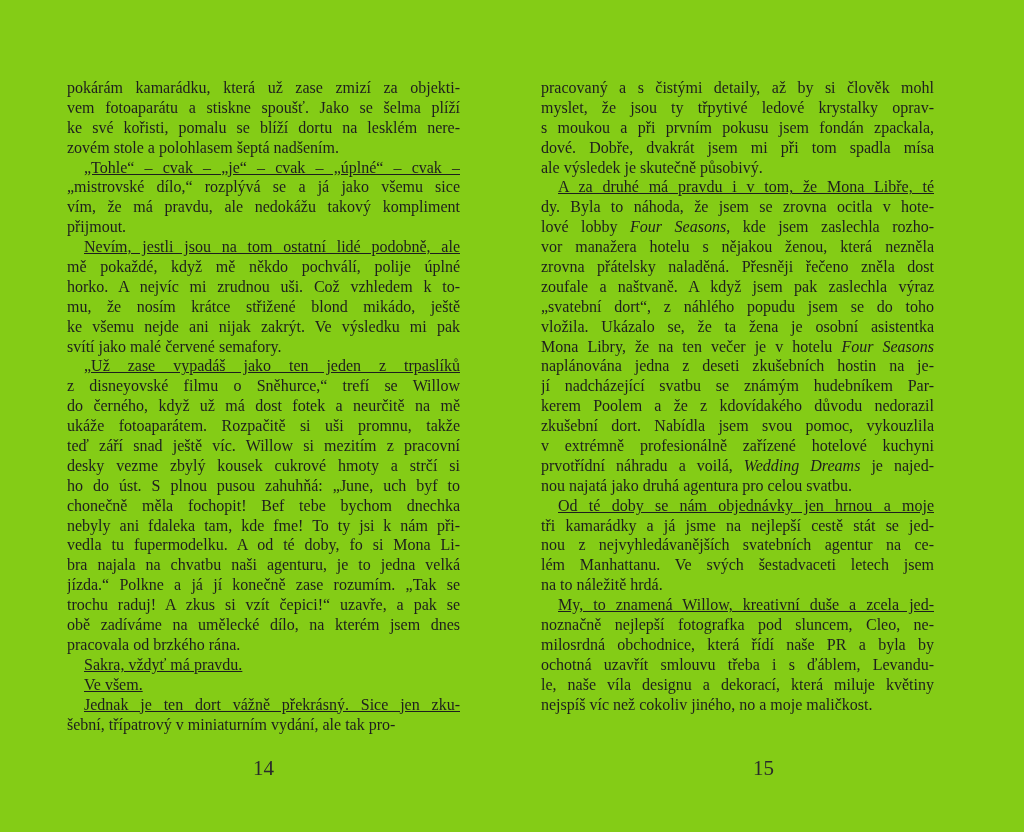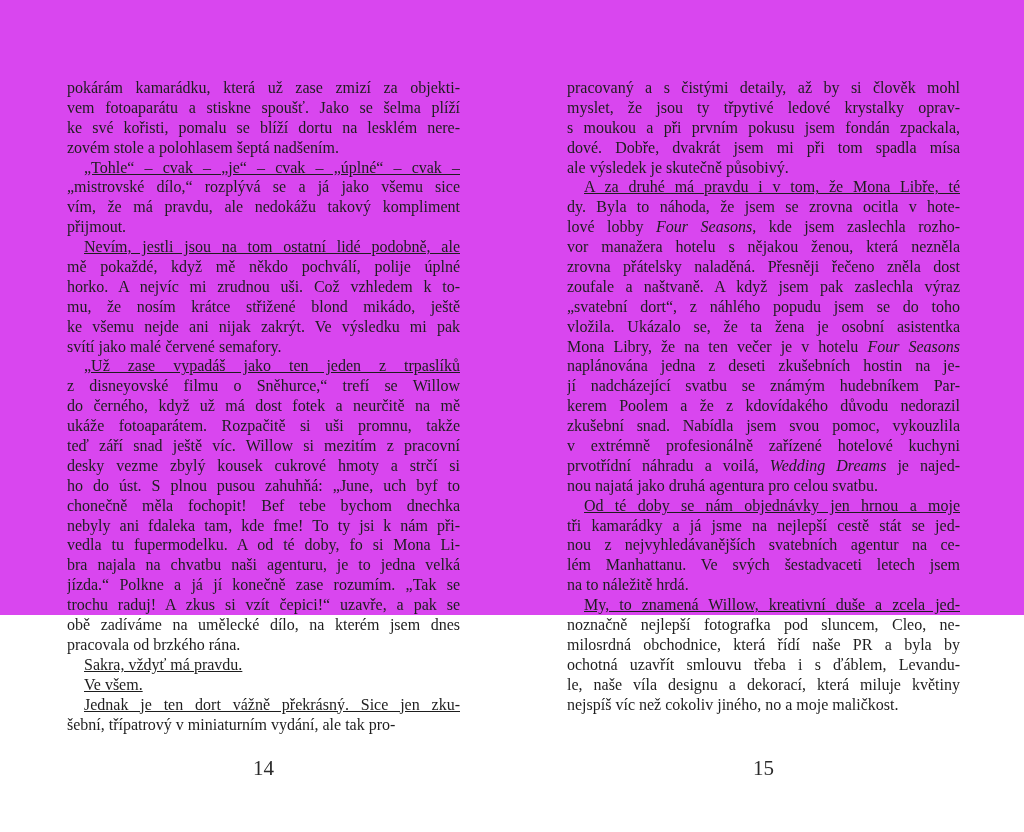--- a/index.html
+++ b/index.html
@@ -10,31 +10,31 @@
   body {
     width: 1024px;
     height: 832px;
     overflow: hidden;
     font-family: "Liberation Serif", serif;
     color: #1e1e1e;
   }
   .spread {
     position: relative;
     width: 1024px;
-    height: 615px;
-    background: #d946ef;
+    height: 832px;
+    background: #84cc16;
   }
   .column {
     position: absolute;
     top: 78px;
     width: 393px;
     font-size: 16px;
   }
   .col-left  { left: 67px; }
-  .col-right { left: 567px; }
+  .col-right { left: 541px; }
   .para { margin: 0; padding: 0; }
   .line {
     height: 19.9px;
     line-height: 19.9px;
     text-align: justify;
     text-align-last: justify;
     text-justify: inter-word;
     overflow: hidden;
     white-space: nowrap;
   }
@@ -118,21 +118,21 @@
         <div class="line">lové lobby <i>Four Seasons</i>, kde jsem zaslechla rozho-</div>
         <div class="line">vor manažera hotelu s nějakou ženou, která nezněla</div>
         <div class="line">zrovna přátelsky naladěná. Přesněji řečeno zněla dost</div>
         <div class="line">zoufale a naštvaně. A když jsem pak zaslechla výraz</div>
         <div class="line">„svatební dort“, z náhlého popudu jsem se do toho</div>
         <div class="line">vložila. Ukázalo se, že ta žena je osobní asistentka</div>
         <div class="line">Mona Libry, že na ten večer je v hotelu <i>Four Seasons</i></div>
         <div class="line">naplánována jedna z deseti zkušebních hostin na je-</div>
         <div class="line">jí nadcházející svatbu se známým hudebníkem Par-</div>
         <div class="line">kerem Poolem a že z kdovídakého důvodu nedorazil</div>
-        <div class="line">zkušební snad. Nabídla jsem svou pomoc, vykouzlila</div>
+        <div class="line">zkušební dort. Nabídla jsem svou pomoc, vykouzlila</div>
         <div class="line">v extrémně profesionálně zařízené hotelové kuchyni</div>
         <div class="line">prvotřídní náhradu a voilá, <i>Wedding Dreams</i> je najed-</div>
         <div class="line last">nou najatá jako druhá agentura pro celou svatbu.</div>
       </div>
       <div class="para">
         <div class="line indent">Od té doby se nám objednávky jen hrnou a moje</div>
         <div class="line">tři kamarádky a já jsme na nejlepší cestě stát se jed-</div>
         <div class="line">nou z nejvyhledávanějších svatebních agentur na ce-</div>
         <div class="line">lém Manhattanu. Ve svých šestadvaceti letech jsem</div>
         <div class="line last">na to náležitě hrdá.</div>

